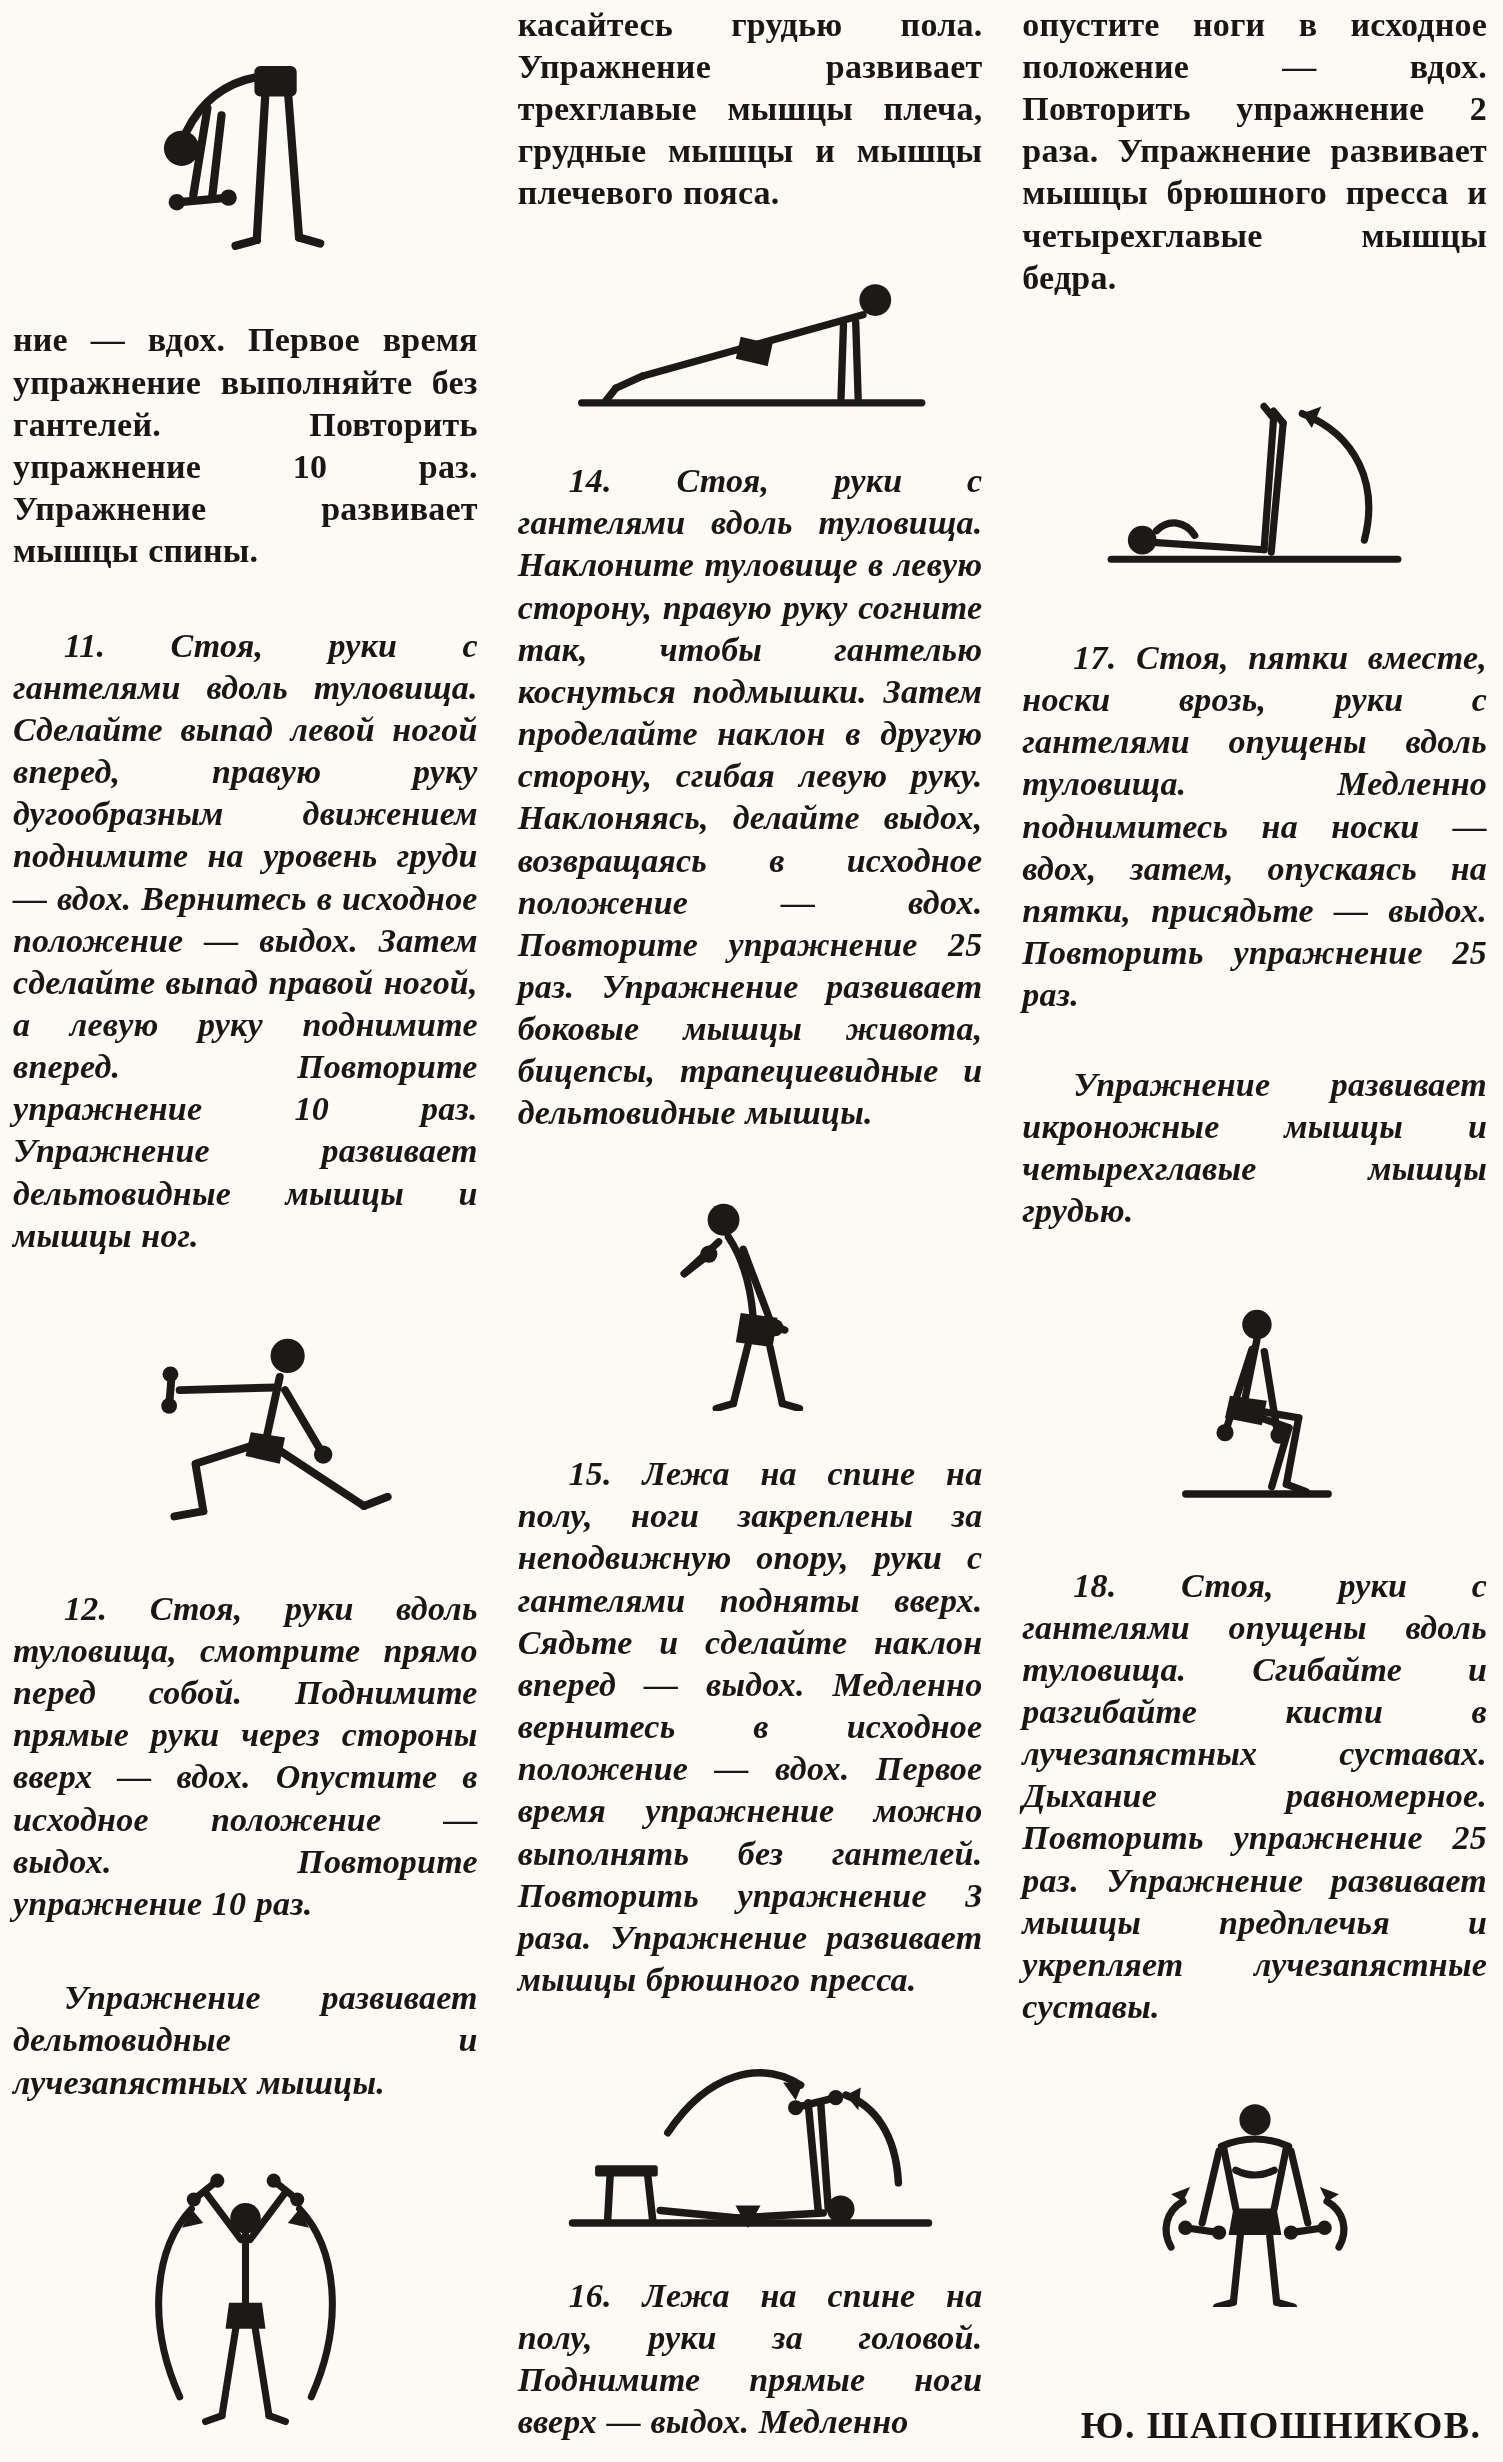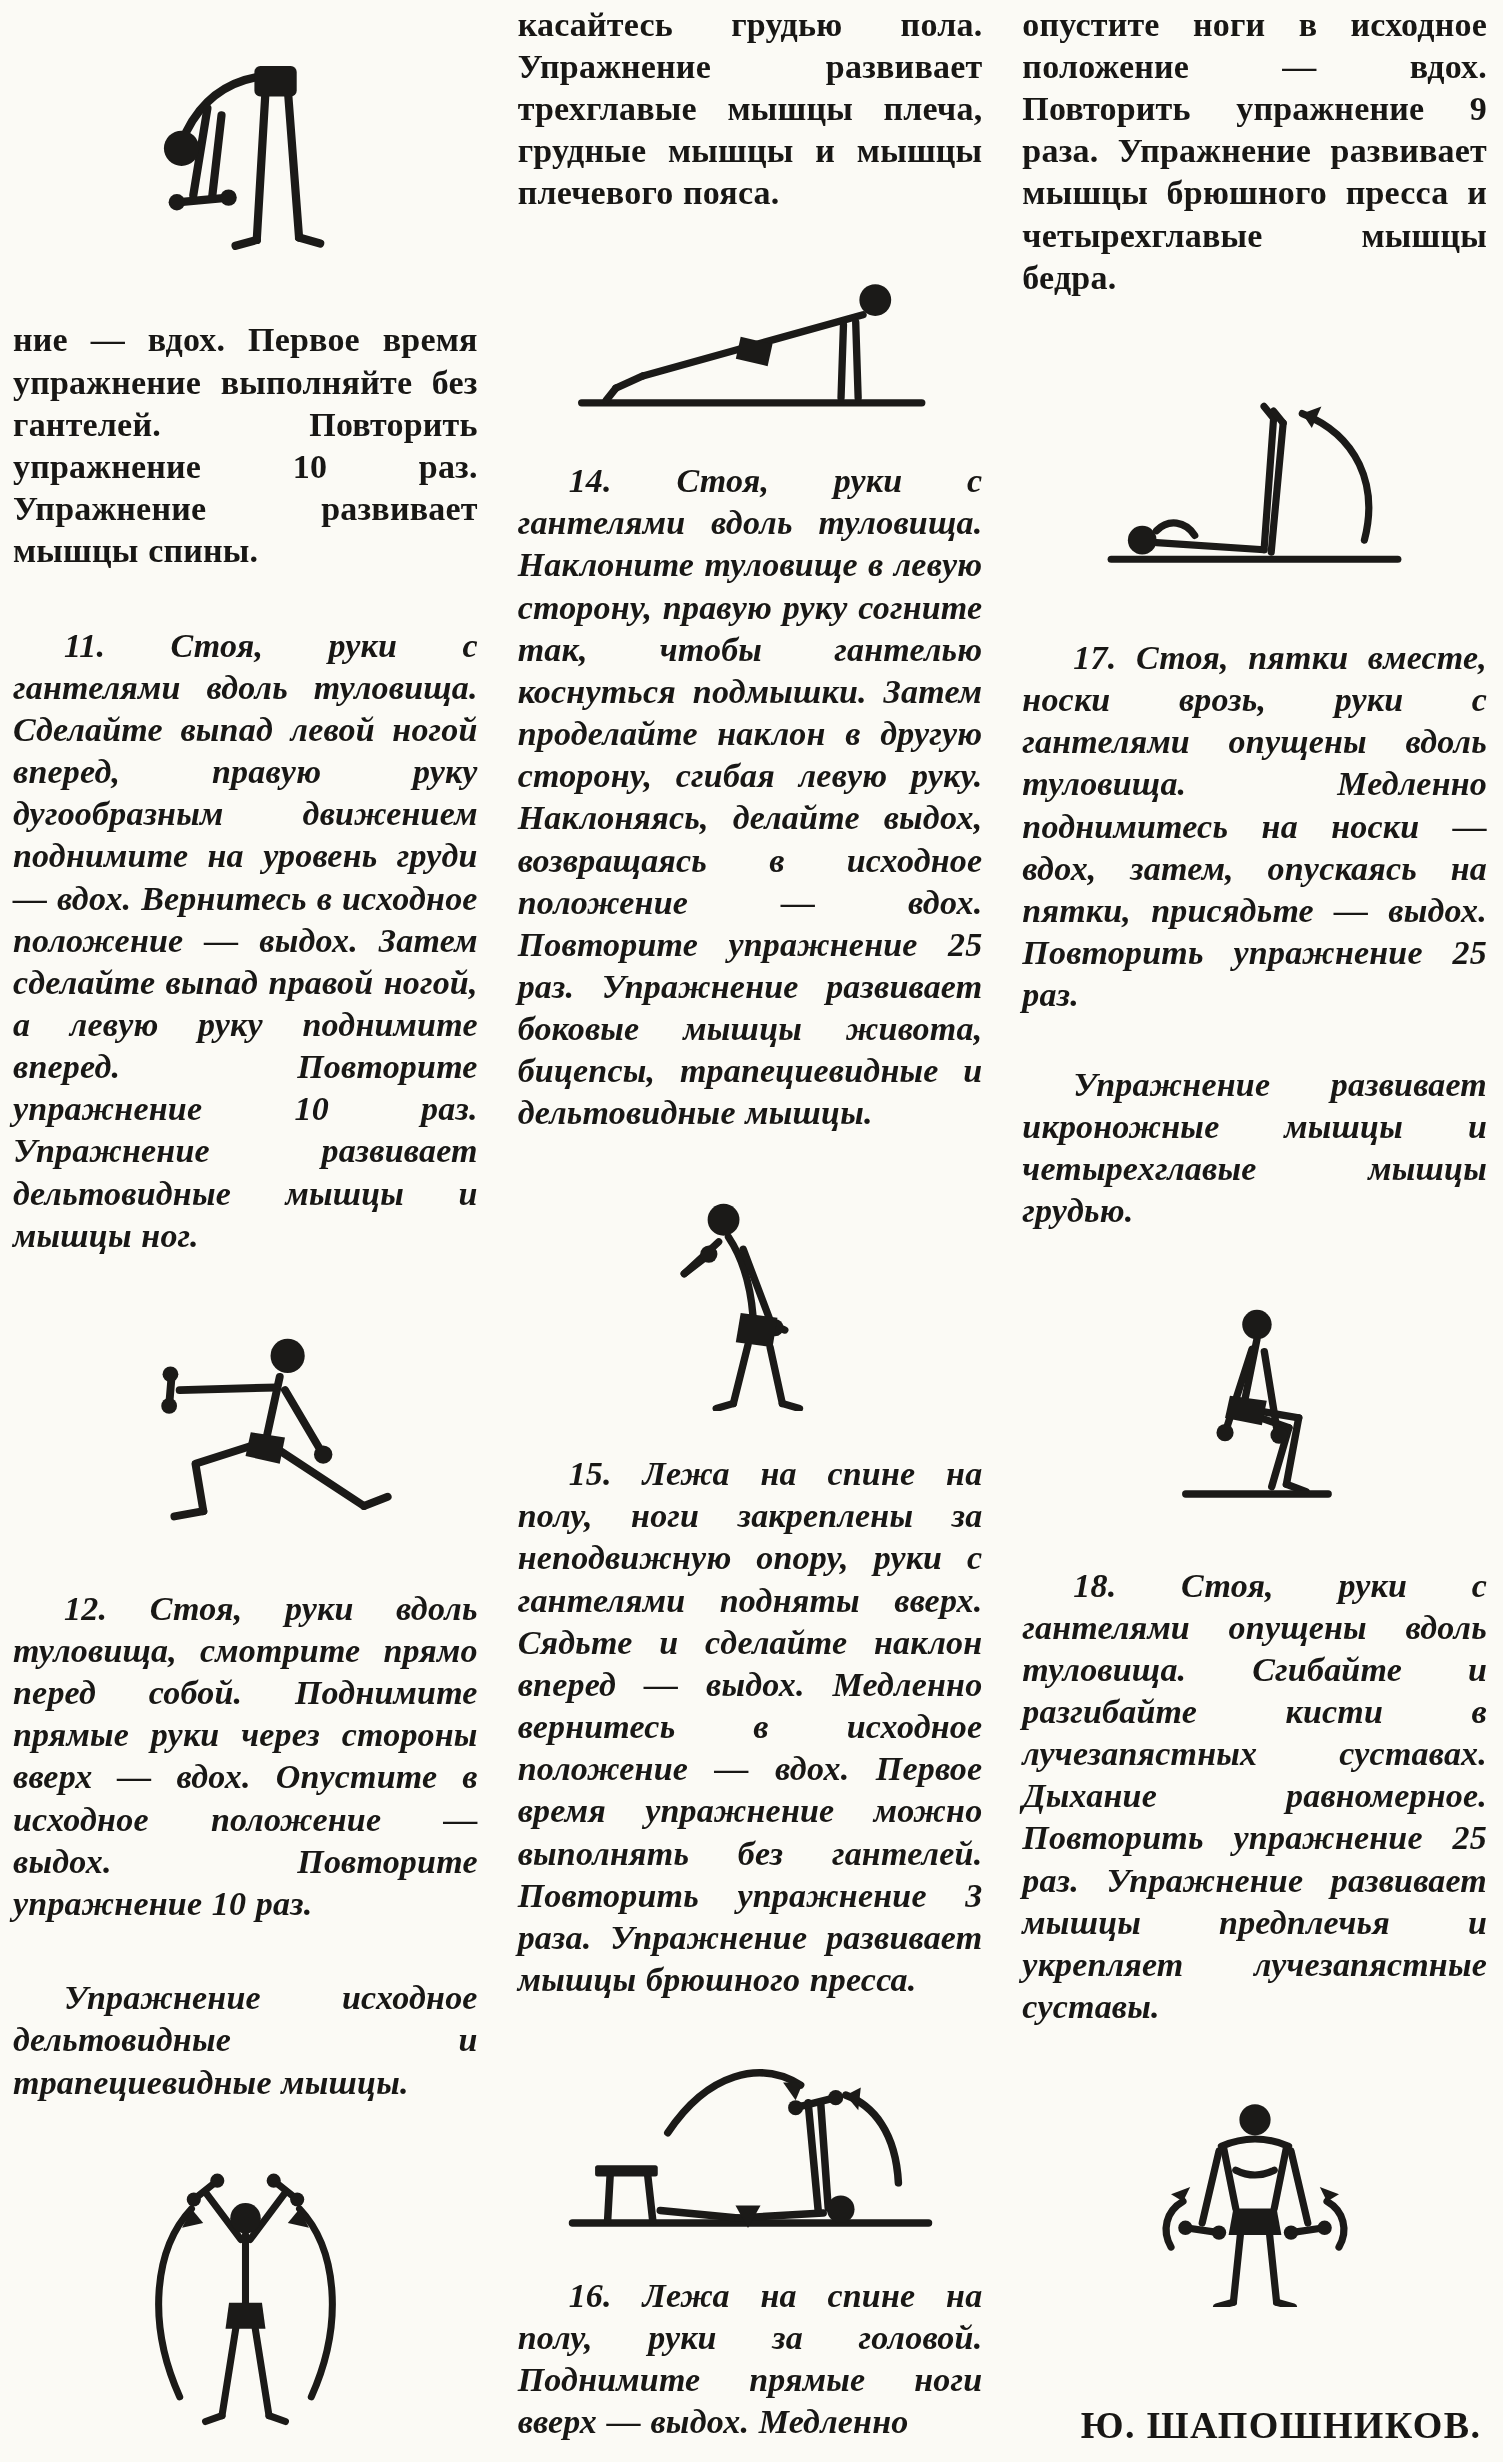--- a/index.html
+++ b/index.html
@@ -82,21 +82,21 @@
         </g>
         <polygon class="solid" points="154,82 180,86 176,106 150,100"></polygon>
         <circle class="solid" cx="182" cy="24" r="13"></circle>
         <circle class="solid" cx="93" cy="38" r="6"></circle>
         <circle class="solid" cx="92" cy="62" r="6"></circle>
         <circle class="solid" cx="209" cy="99" r="7"></circle>
       </svg>
     </figure>
 
     <p class="para indent">12. Стоя, руки вдоль туловища, смотрите прямо перед собой. Поднимите прямые руки через стороны вверх — вдох. Опустите в исходное положение — выдох. Повторите упражнение 10 раз.</p>
-    <p class="para indent">Упражнение исходное дельтовидные и трапециевидные мышцы.</p>
+    <p class="para indent">Упражнение развивает дельтовидные и лучезапястных мышцы.</p>
 
     <figure class="fig">
       <svg width="235" height="259" viewBox="0 0 200 220">
         <g class="ink" stroke-width="6">
           <path d="M100 54 L100 116"></path>
           <path d="M96 58 L66 18"></path>
           <path d="M104 58 L134 18"></path>
           <path d="M56 24 L76 8"></path>
           <path d="M124 8 L144 24"></path>
           <path d="M92 132 L80 208"></path>
@@ -184,21 +184,21 @@
         <polygon class="solid" points="226,40 236,52 238,34"></polygon>
         <polygon class="solid" points="138,128 158,128 148,146"></polygon>
       </svg>
     </figure>
 
     <p class="para indent">16. Лежа на спине на полу, руки за головой. Поднимите прямые ноги вверх — выдох. Медленно</p>
   </div>
 
   <div class="col">
 
-    <p class="para">опустите ноги в исходное положение — вдох. Повторить упражнение 9 раза. Упражнение развивает мышцы брюшного пресса и четырехглавые мышцы бедра.</p>
+    <p class="para">опустите ноги в исходное положение — вдох. Повторить упражнение 2 раза. Упражнение развивает мышцы брюшного пресса и четырехглавые мышцы бедра.</p>
 
     <figure class="fig">
       <svg width="311" height="215" viewBox="0 0 260 180">
         <g class="ink" stroke-width="6">
           <path d="M10 166 L250 166"></path>
           <path d="M48 152 L138 158"></path>
           <path d="M48 142 C 58 132, 72 134, 80 146"></path>
           <path d="M138 158 L146 48"></path>
           <path d="M144 160 L154 52"></path>
           <path d="M146 48 L138 38"></path>

